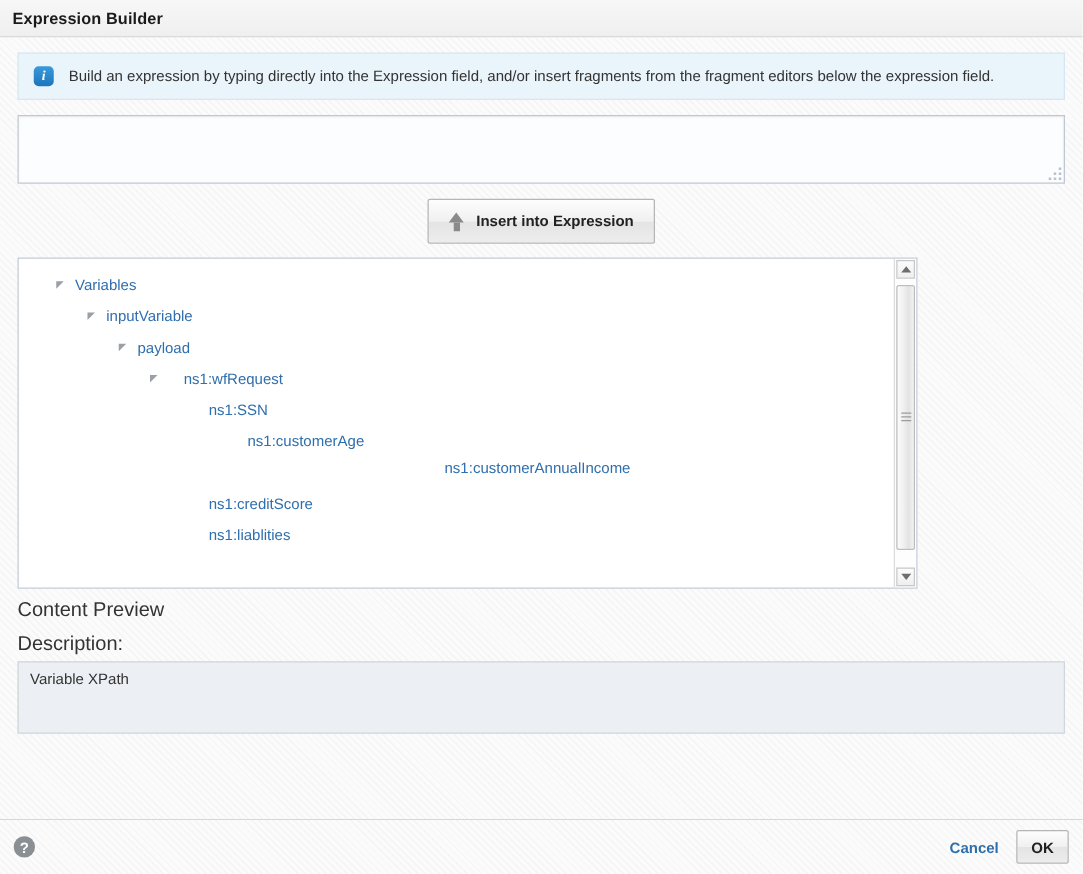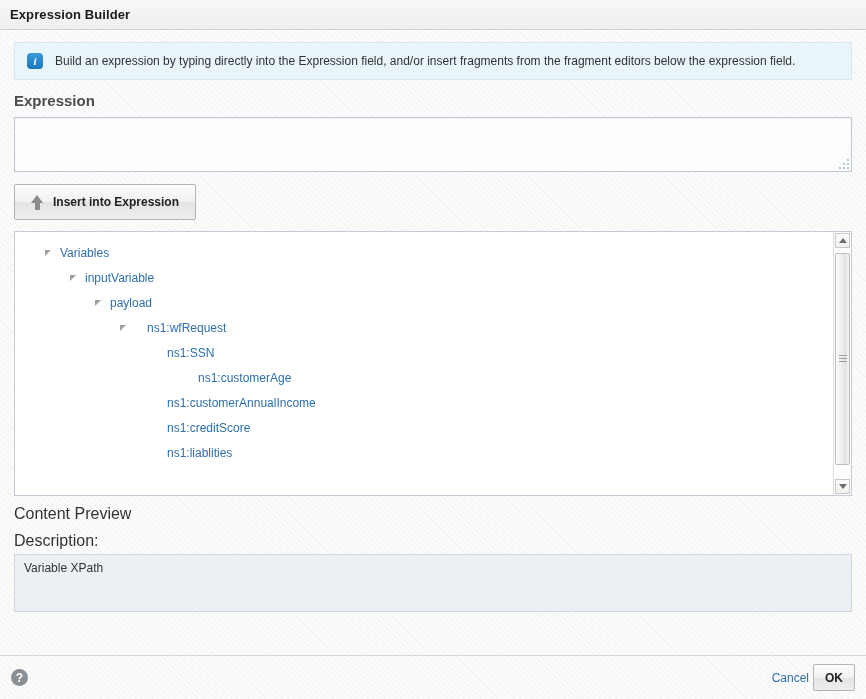--- a/index.html
+++ b/index.html
@@ -139,21 +139,21 @@
     position: absolute;
     width: 2px;
     height: 2px;
     background: #b9c2cc;
     display: block;
   }
 
   
   .insert-row {
     display: flex;
-    justify-content: flex-start;
+    justify-content: center;
     margin: 12px 0 11px 0;
   }
   .btn {
     box-sizing: border-box;
     font-family: "Liberation Sans", sans-serif;
     font-size: 12px;
     font-weight: bold;
     color: #222222;
     background: linear-gradient(to bottom, #fdfdfd 0%, #f0f0f0 50%, #e4e4e4 51%, #ededed 100%);
     border: 1px solid #b5b5b5;
@@ -185,21 +185,21 @@
     position: absolute;
     top: 8px; left: 4px;
     width: 5px; height: 7px;
     background: #8a8a8a;
   }
 
   
   .tree-panel {
     position: relative;
     box-sizing: border-box;
-    width: 838px;
+    width: 720px;
     height: 265px;
     background: #ffffff;
     border: 1px solid #c3ccd6;
     overflow: hidden;
   }
   .tree-list {
     position: absolute;
     top: 0; left: 0; right: 18px; bottom: 0;
     padding: 8px 0 0 0;
     overflow: hidden;
@@ -340,25 +340,26 @@
     align-items: center;
     justify-content: center;
     cursor: pointer;
     flex-shrink: 0;
   }
   .footer-spacer { flex: 1; }
   .link-btn {
     font-size: 12px;
     color: #2f6fad;
     cursor: pointer;
-    margin-right: 4px;
+    margin-right: 14px;
     background: none;
     border: 0;
     font-family: "Liberation Sans", sans-serif;
     padding: 0;
+    font-weight: bold;
   }
   .ok-btn {
     min-width: 42px;
     height: 27px;
     padding: 0 0;
     display: flex;
     align-items: center;
     justify-content: center;
   }
 </style>
@@ -371,21 +372,20 @@
     <span class="title">Expression Builder</span>
   </div>
 
   <div id="body" class="hatch">
 
     <div class="info-banner">
       <span class="info-icon">i</span>
       <span class="info-text">Build an expression by typing directly into the Expression field, and/or insert fragments from the fragment editors below the expression field.</span>
     </div>
 
-    <div class="section-heading">Expression</div>
 
     <div class="expr-box">
       <textarea class="expr-input" placeholder="" style=""></textarea>
       <span class="resize-grip">
         <i style="right:0;bottom:0;"></i>
         <i style="right:4px;bottom:0;"></i>
         <i style="right:8px;bottom:0;"></i>
         <i style="right:0;bottom:4px;"></i>
         <i style="right:4px;bottom:4px;"></i>
         <i style="right:0;bottom:8px;"></i>
@@ -421,21 +421,21 @@
             <span class="tree-label">ns1:wfRequest</span>
           </div>
           <div class="tree-row" style="padding-left: 130px;">
             <span class="tree-toggle spacer"></span>
             <span class="tree-label">ns1:SSN</span>
           </div>
           <div class="tree-row" style="padding-left: 130px; gap: 31px;">
             <span class="tree-toggle spacer"></span>
             <span class="tree-label">ns1:customerAge</span>
           </div>
-          <div class="tree-row" style="padding-left: 130px;">
+          <div class="tree-row" style="padding-left: 130px; flex-direction: column;">
             <span class="tree-toggle spacer"></span>
             <span class="tree-label">ns1:customerAnnualIncome</span>
           </div>
           <div class="tree-row" style="padding-left: 130px;">
             <span class="tree-toggle spacer"></span>
             <span class="tree-label">ns1:creditScore</span>
           </div>
           <div class="tree-row" style="padding-left: 130px;">
             <span class="tree-toggle spacer"></span>
             <span class="tree-label">ns1:liablities</span>

